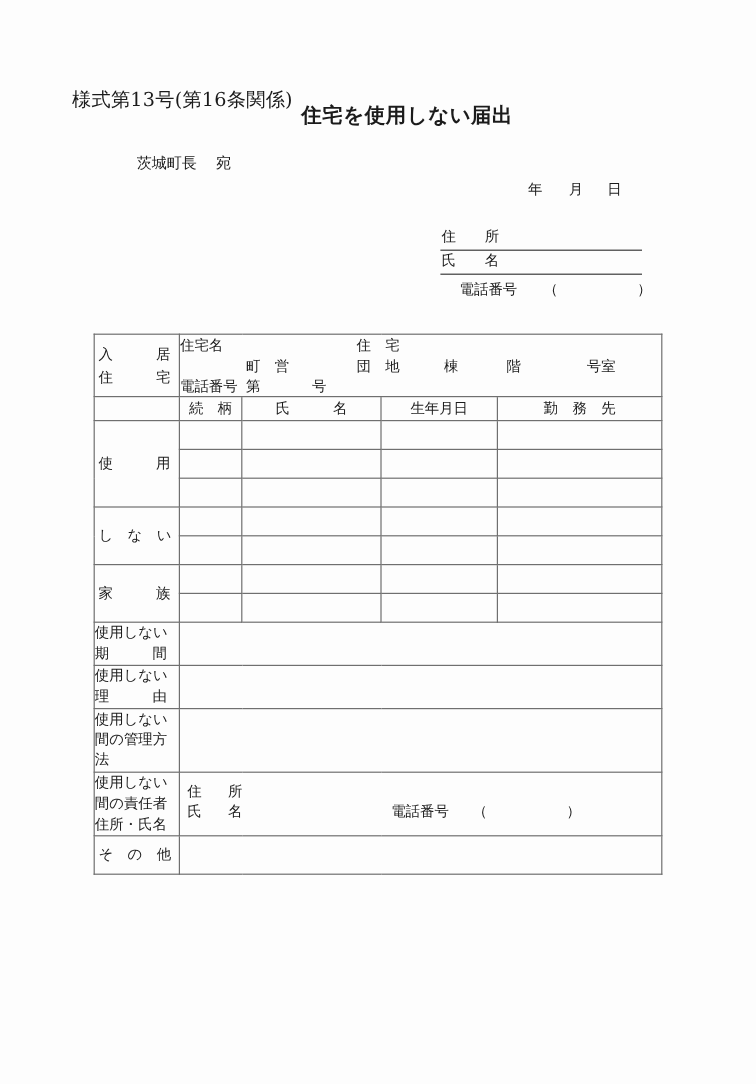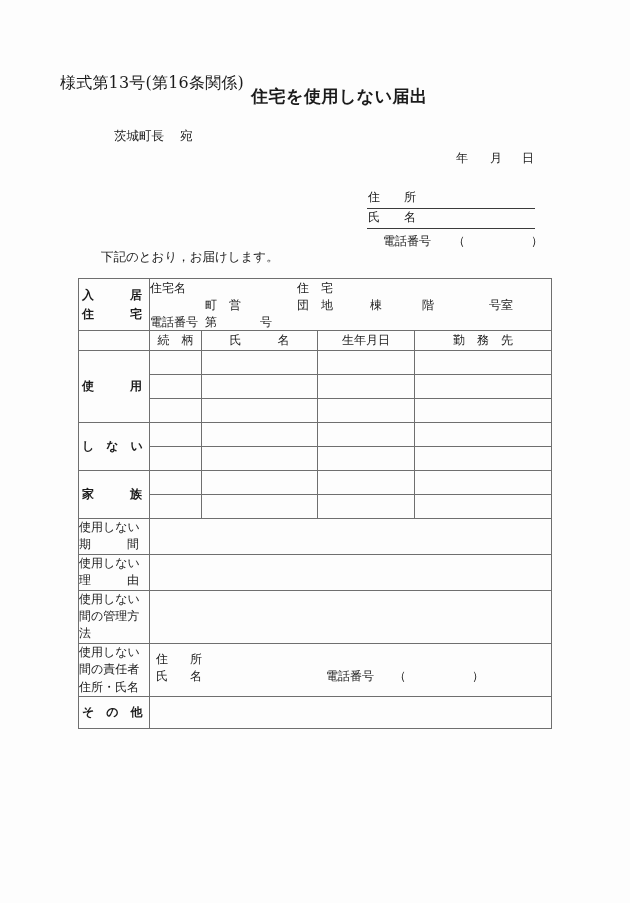--- a/index.html
+++ b/index.html
@@ -47,21 +47,20 @@
     white-space: nowrap;
   }
   .addressee .suffix { margin-left: 16px; }
 
   .date-line {
     position: absolute;
     left: 440px;
     top: 150px;
     font-size: 12px;
     white-space: nowrap;
-    margin-left: 16px;
   }
   .date-line span { display: inline-block; }
   .date-line .g-y { width: 34px; }
   .date-line .g-m { width: 32px; }
 
   .applicant {
     position: absolute;
     left: 367px;
     top: 189px;
     width: 168px;
@@ -117,21 +116,20 @@
 
   .lbl-cell {
     width: 71px;
     text-align: center;
     padding: 4px 3px;
     line-height: 1.55;
   }
   .spread2 {
     display: block;
     letter-spacing: 0;
-    font-weight: bold;
   }
   .j2-narrow {
     display: flex;
     justify-content: space-between;
     padding: 0 3px;
   }
   .lbl-left {
     text-align: left;
     padding: 4px 4px 4px 5px;
     line-height: 1.45;
@@ -208,21 +206,20 @@
       <span class="lab">住　所</span>
     </div>
     <div class="ul-row">
       <span class="lab">氏　名</span>
     </div>
     <div class="tel-row">
       <span>電話番号</span><span class="paren">（　　）</span>
     </div>
   </div>
 
-  <div class="statement">下記のとおり，お届けします。</div>
 
   <table class="form-table">
     <colgroup>
       <col style="width:71px">
       <col style="width:52px">
       <col style="width:116px">
       <col style="width:97px">
       <col style="width:137px">
     </colgroup>
     <tbody>

